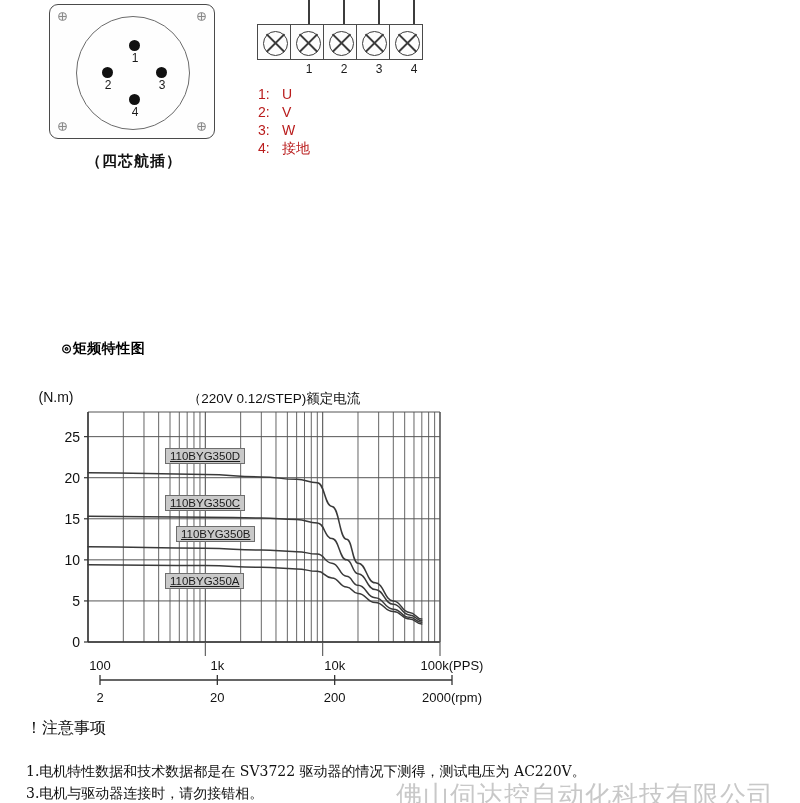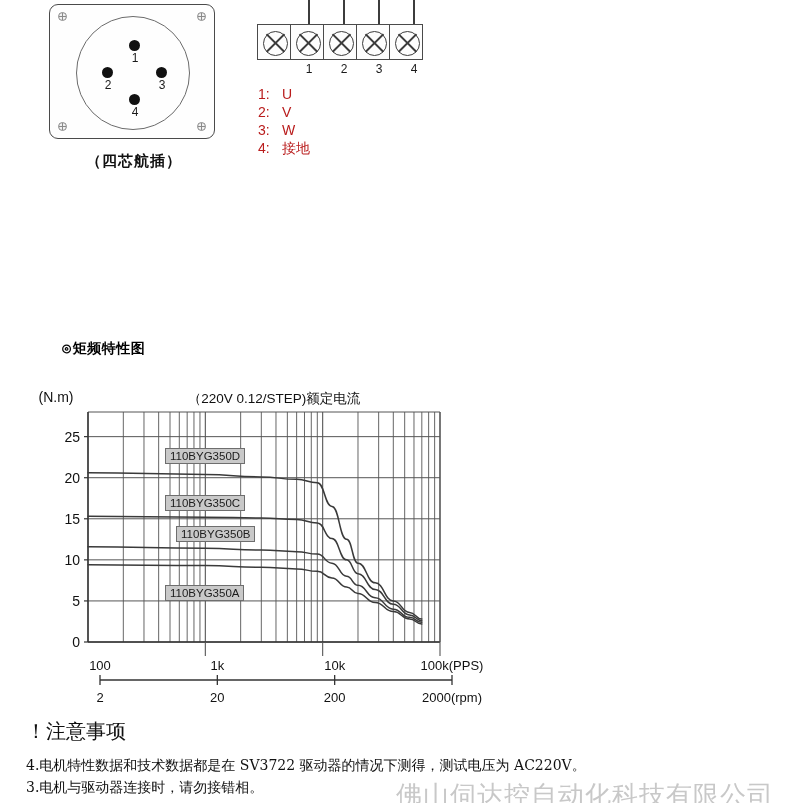--- a/index.html
+++ b/index.html
@@ -171,28 +171,29 @@
   }
   .curve-label {
     position: absolute;
     background: #c9c9c9;
     border: 1px solid #6e6e6e;
     font-size: 11.5px;
     color: #1c1c1c;
     padding: 1px 4px;
     white-space: nowrap;
     font-family: "Liberation Sans", sans-serif;
+    text-decoration: underline;
   }
 
   
   #notes { left: 26px; top: 718px; width: 760px; }
   .note-title {
-    font-size: 20px;
+    font-size: 16px;
     color: #111;
-    margin-bottom: 9px;
+    margin-bottom: 21px;
     font-family: "DejaVu Serif", serif;
   }
   .note-line {
     font-size: 14px;
     line-height: 22px;
     color: #111;
     white-space: nowrap;
     font-family: "DejaVu Serif", serif;
   }
 </style>
@@ -342,20 +343,20 @@
       <line x1="452" y1="295" x2="452" y2="305" stroke="#333" stroke-width="1.3"></line>
       <line x1="440" y1="262" x2="440" y2="276" stroke="#555" stroke-width="1.1"></line>
       <text x="452" y="290" text-anchor="middle" font-size="13" fill="#111" font-family="&quot;Liberation Sans&quot;, sans-serif">100k(PPS)</text>
       <text x="452" y="322" text-anchor="middle" font-size="13" fill="#111" font-family="&quot;Liberation Sans&quot;, sans-serif">2000(rpm)</text>
       <text x="266" y="346" text-anchor="middle" font-size="13" fill="#111" font-family="&quot;Liberation Sans&quot;, sans-serif">（110BYG350系列）</text>
     </svg>
   <div class="watermark">佛山伺达控自动化科技有限公司</div>
   <div class="curve-label" id="lbl-D" style="left: 165px; top: 68.3571px; position: absolute;">110BYG350D</div>
   <div class="curve-label" id="lbl-C" style="left: 165px; top: 115.179px; position: absolute; text-align: right;">110BYG350C</div>
   <div class="curve-label" id="lbl-B" style="left: 176px; top: 146.393px; position: absolute;">110BYG350B</div>
-  <div class="curve-label" id="lbl-A" style="left: 165px; top: 193.214px; position: absolute; margin-top: 12px;">110BYG350A</div>
+  <div class="curve-label" id="lbl-A" style="left: 165px; top: 193.214px; position: absolute;">110BYG350A</div>
 </div>
 
 <div id="notes" class="abs">
   <div class="note-title">！注意事项</div>
-  <div class="note-line">4.电机特性数据和技术数据都是在 SV3722 驱动器的情况下测得，测试电压为 AC220V。</div>
+  <div class="note-line">1.电机特性数据和技术数据都是在 SV3722 驱动器的情况下测得，测试电压为 AC220V。</div>
   <div class="note-line">3.电机与驱动器连接时，请勿接错相。</div>
 </div>
 
 </body></html>

